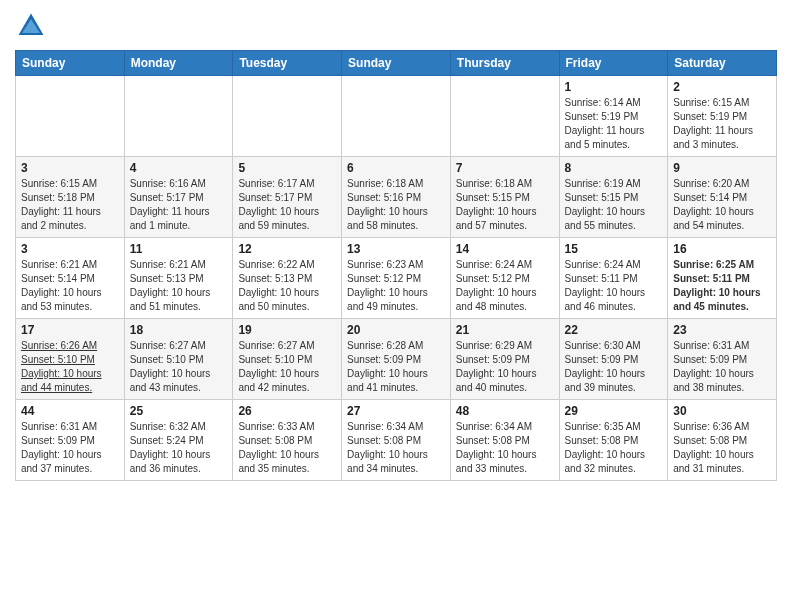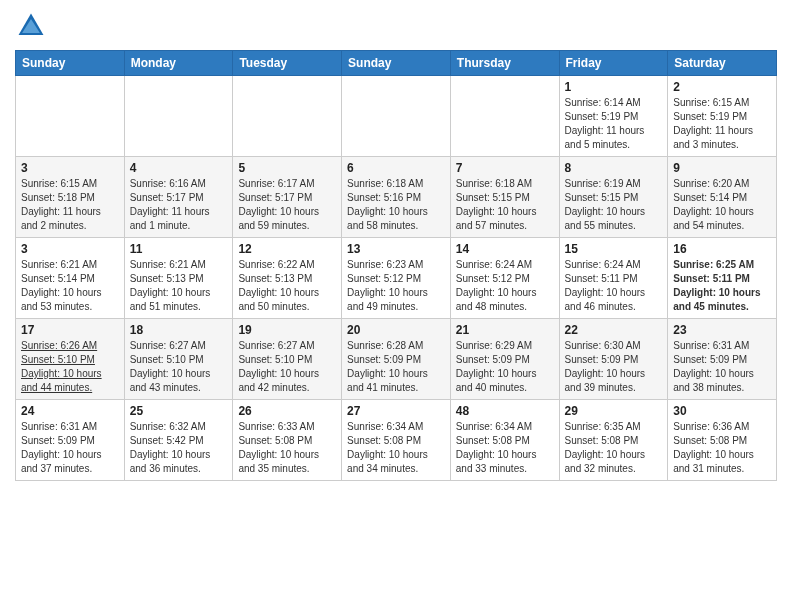--- a/index.html
+++ b/index.html
@@ -309,30 +309,30 @@
           <td>
             <span class="day-num">23</span>
             <div class="day-info" style="white-space: pre-line;">Sunrise: 6:31 AM
 Sunset: 5:09 PM
 Daylight: 10 hours
 and 38 minutes.</div>
           </td>
         </tr>
         <tr>
           <td>
-            <span class="day-num">24</span>
+            <span class="day-num">44</span>
             <div class="day-info" style="white-space: pre-line;">Sunrise: 6:31 AM
 Sunset: 5:09 PM
 Daylight: 10 hours
 and 37 minutes.</div>
           </td>
           <td>
             <span class="day-num">25</span>
             <div class="day-info" style="white-space: pre-line;">Sunrise: 6:32 AM
-Sunset: 5:42 PM
+Sunset: 5:24 PM
 Daylight: 10 hours
 and 36 minutes.</div>
           </td>
           <td>
             <span class="day-num">26</span>
             <div class="day-info" style="white-space: pre-line;">Sunrise: 6:33 AM
 Sunset: 5:08 PM
 Daylight: 10 hours
 and 35 minutes.</div>
           </td>

